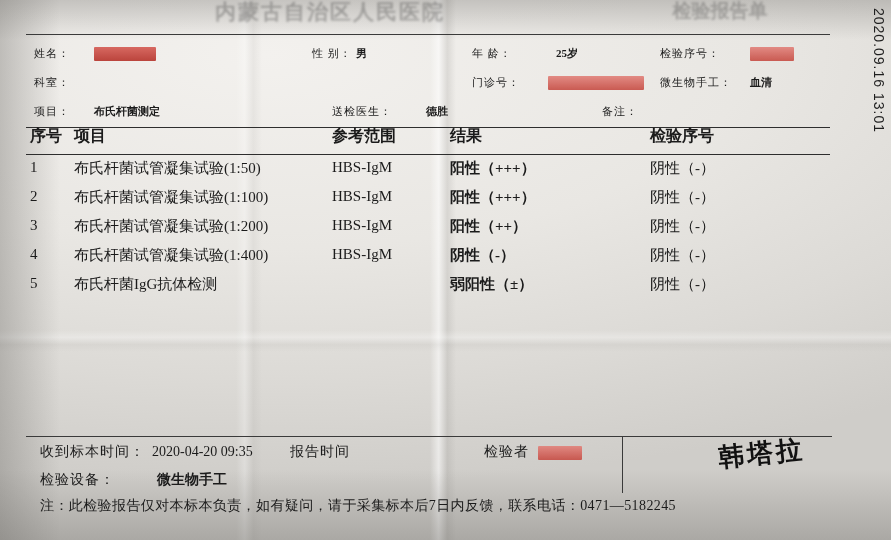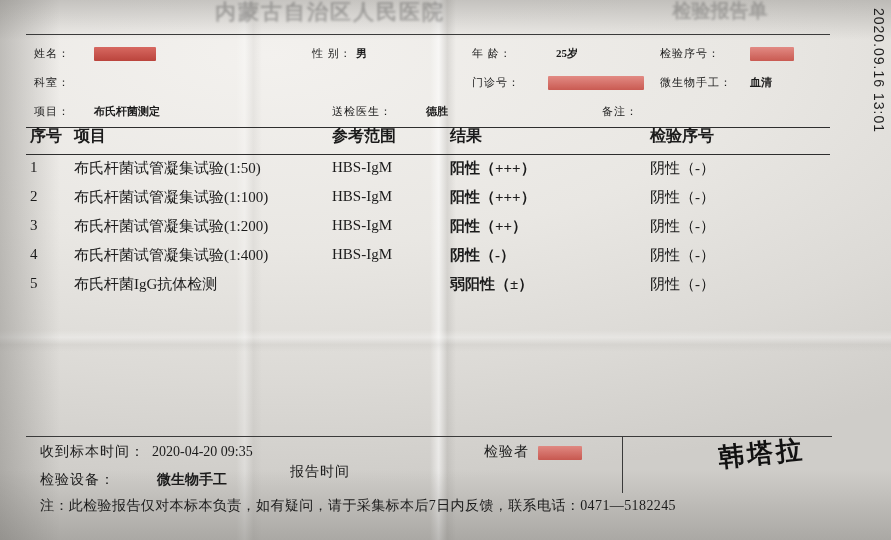--- a/index.html
+++ b/index.html
@@ -311,21 +311,21 @@
         <span class="c-ref">阴性（-）</span>
       </div>
     </div>
 
     <div class="ftr">
       <div class="sep"></div>
 
       <div class="ftr-row f1">
         <span class="f lbl" style="left:14px;">收到标本时间：</span>
         <span class="f mono" style="left:126px;">2020-04-20  09:35</span>
-        <span class="f lbl" style="left:264px;margin-top:20px;">报告时间</span>
+        <span class="f lbl" style="left:264px;">报告时间</span>
         <span class="f lbl" style="left:458px;">检验者</span>
         <span class="f" style="left:512px;"><span class="redact soft" style="width:44px;"></span></span>
       </div>
 
       <div class="ftr-row f2">
         <span class="f lbl" style="left:14px;">检验设备：</span>
         <span class="f val" style="left:108px;margin-left:23px;">微生物手工</span>
       </div>
 
       <div class="ftr-row f3">

